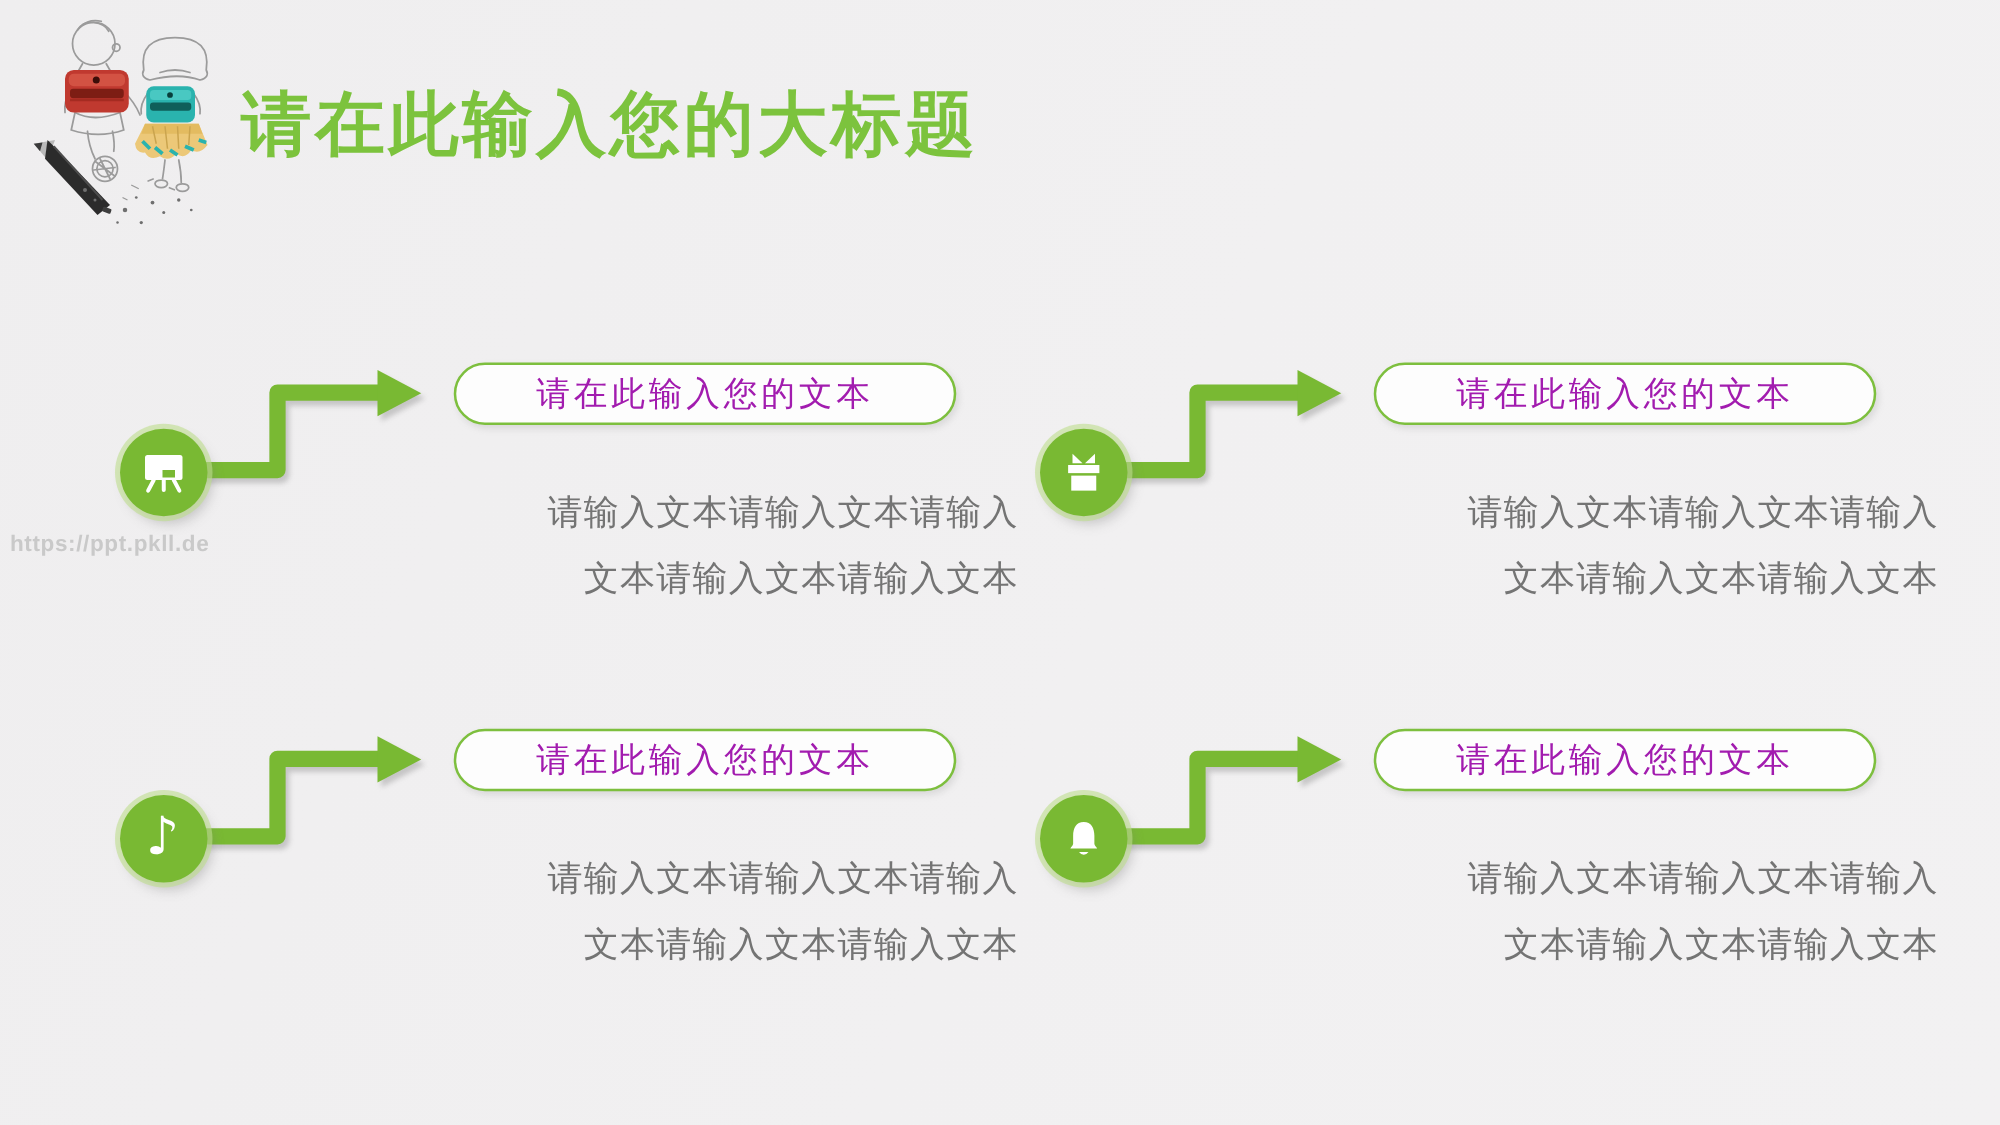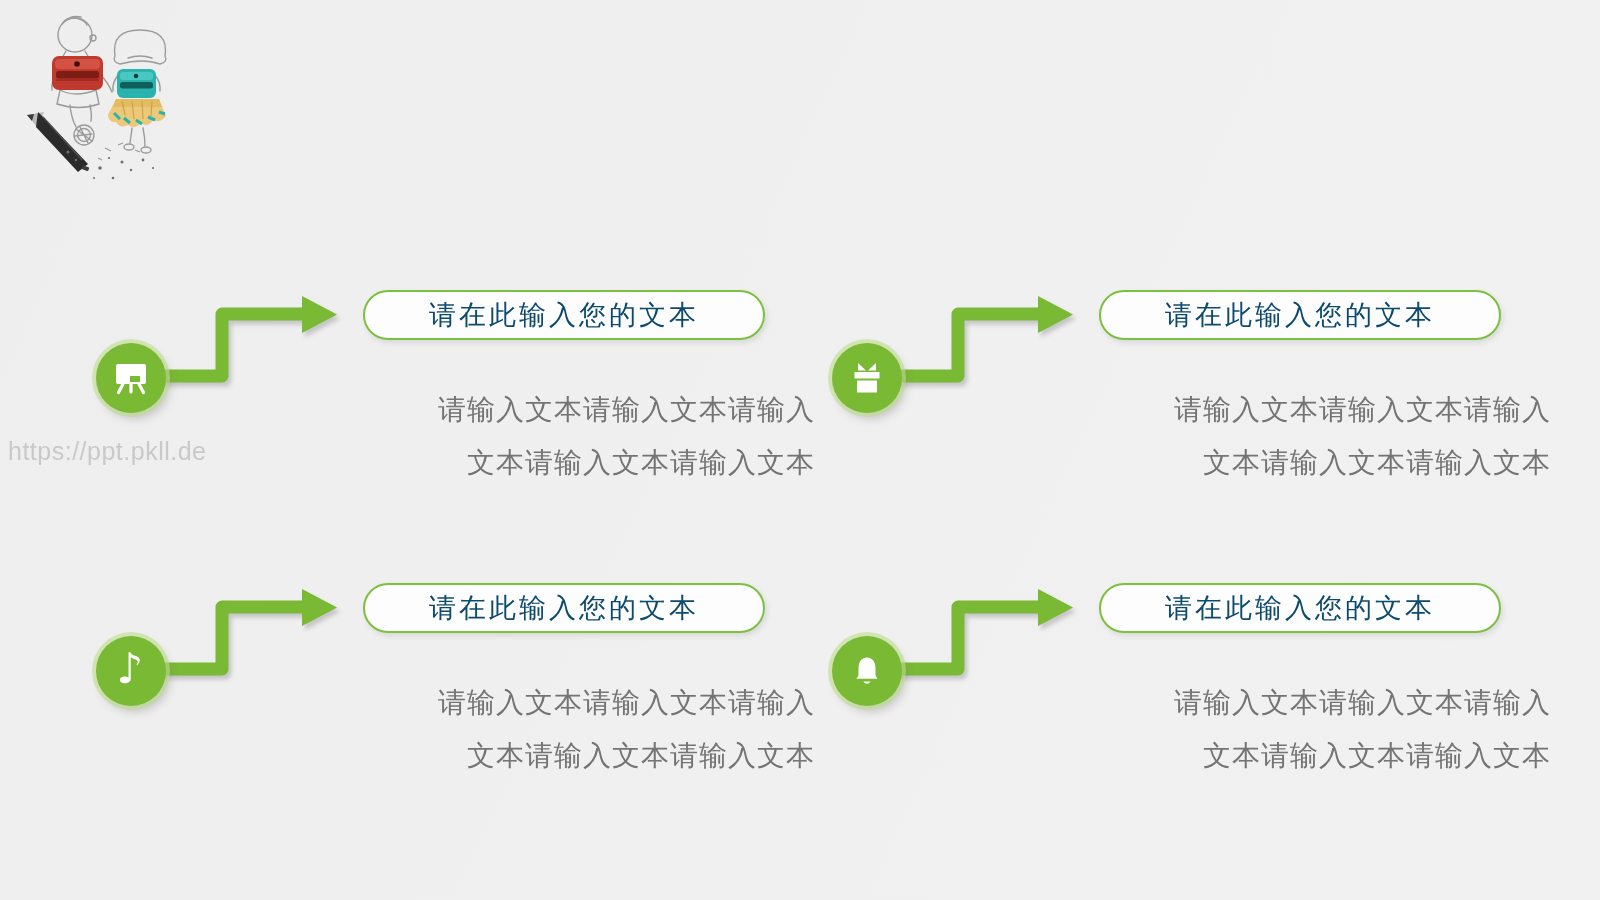--- a/index.html
+++ b/index.html
@@ -10,23 +10,22 @@
     font-family:"Liberation Sans", sans-serif;
   }
   .illustration{position:absolute;left:10px;top:0;width:170px;height:190px;}
   .title{
     position:absolute;left:193px;top:68px;margin:0;
     font-size:56px;line-height:1.1;font-weight:700;letter-spacing:3px;
     color:#7cc33d;white-space:nowrap;
   }
   .watermark{
     position:absolute;left:8px;top:425px;
-    font-size:25px;font-weight:400;letter-spacing:0.5px;color:#c9c9c9;
+    font-size:18px;font-weight:700;letter-spacing:0.5px;color:#c9c9c9;
     white-space:nowrap;
-    margin-top:12px;
   }
   .block{position:absolute;width:700px;height:300px;}
   .b1{left:88px;top:283px;}
   .b2{left:824px;top:283px;}
   .b3{left:88px;top:576px;}
   .b4{left:824px;top:576px;}
   .arrow{
     position:absolute;left:0;top:0;width:260px;height:120px;
     filter:drop-shadow(3px 4px 2px rgba(130,130,130,0.38));
   }
@@ -42,21 +41,21 @@
     color:#ffffff;font-size:42px;line-height:40px;font-weight:700;
     transform:translate(-1px,-2px);
   }
   .pill{
     position:absolute;left:275px;top:7px;width:402px;height:50px;box-sizing:border-box;
     background:#fdfdfd;border:2.5px solid #7dbf3e;border-radius:27px;
     display:flex;align-items:center;justify-content:center;
     box-shadow:2px 3px 5px rgba(150,150,150,0.25);
   }
   .pill span{
-    font-size:27px;font-weight:300;letter-spacing:3px;color:#0c4a6e;white-space:nowrap;
+    font-size:27px;font-weight:300;letter-spacing:3px;color:#a21caf;white-space:nowrap;
   }
   .body-text{
     position:absolute;left:225px;top:100px;width:502px;
     text-align:right;font-size:28px;font-weight:300;line-height:53px;
     letter-spacing:1px;color:#747474;
   }
   .body-text div{white-space:nowrap;}
 </style>
 </head>
 <body>
@@ -134,20 +133,21 @@
         <circle cx="121" cy="170" r="1.2"></circle>
       <circle cx="133" cy="160" r="1.4"></circle>
         <circle cx="143" cy="168" r="1.1"></circle>
       <circle cx="103" cy="178" r="1.3"></circle>
         <circle cx="84" cy="178" r="1.0"></circle>
       <rect x="72" y="166" width="7" height="4" rx="1" fill="#3d3d3d" transform="rotate(20 75 168)"></rect>
       <path d="M95 148 l6 3 M108 145 l5 -2 M125 150 l5 2 M88 158 l4 2" stroke="#9b9b9b" stroke-width="1.1" fill="none"></path>
     </g>
   </svg>
 
+  <h1 class="title">请在此输入您的大标题</h1>
 
   <div class="watermark">https://ppt.pkll.de</div>
 
   <section class="block b1">
     <svg class="arrow" viewBox="0 0 260 120">
       <path d="M70 93 L134 93 L134 31 L216 31" fill="none" stroke="#79b933" stroke-width="13" stroke-linejoin="round"></path>
       <polygon points="214,13 249,31.5 214,50" fill="#79b933"></polygon>
     </svg>
     <div class="circle">
       <svg viewBox="0 0 40 40">

